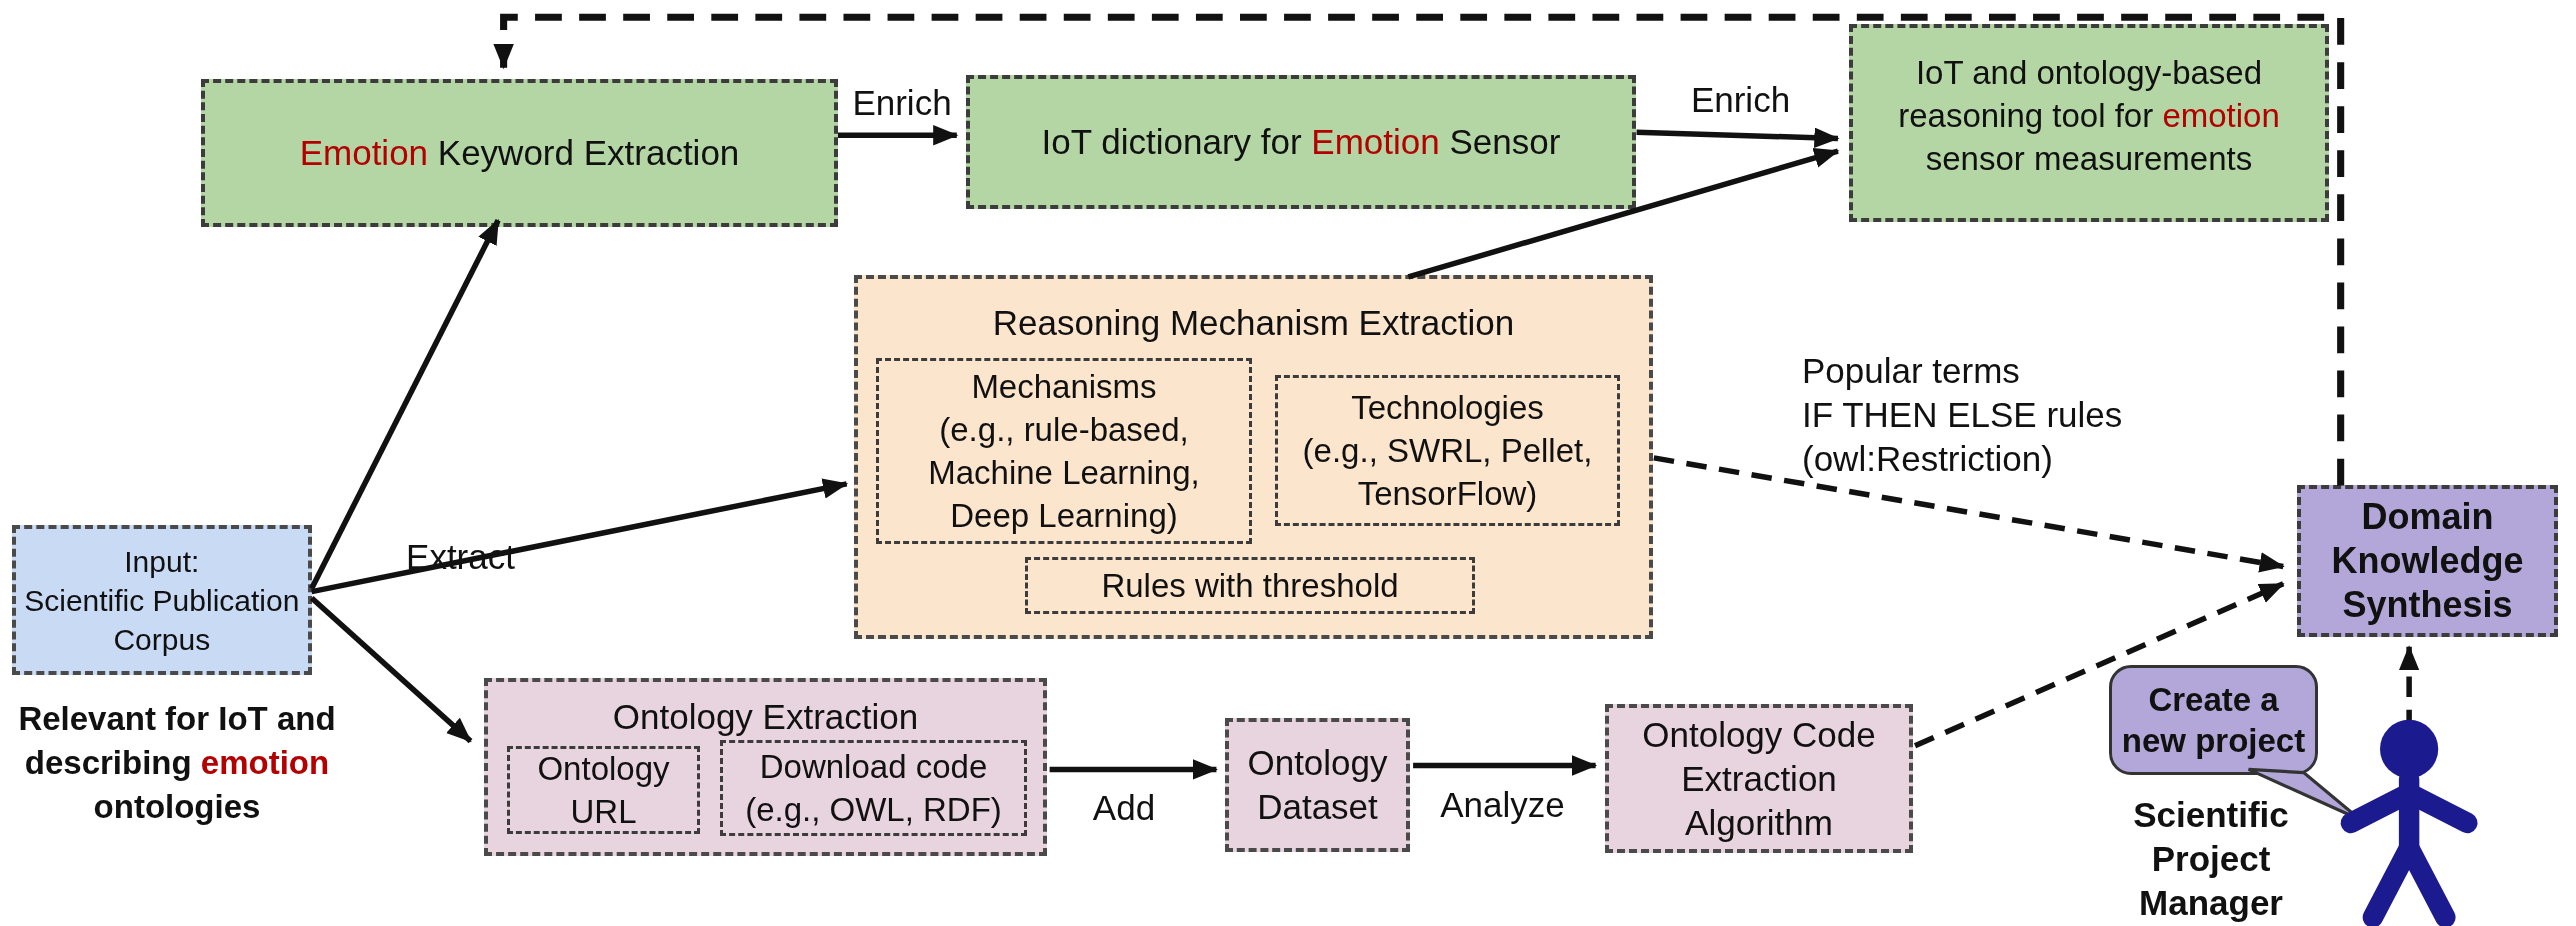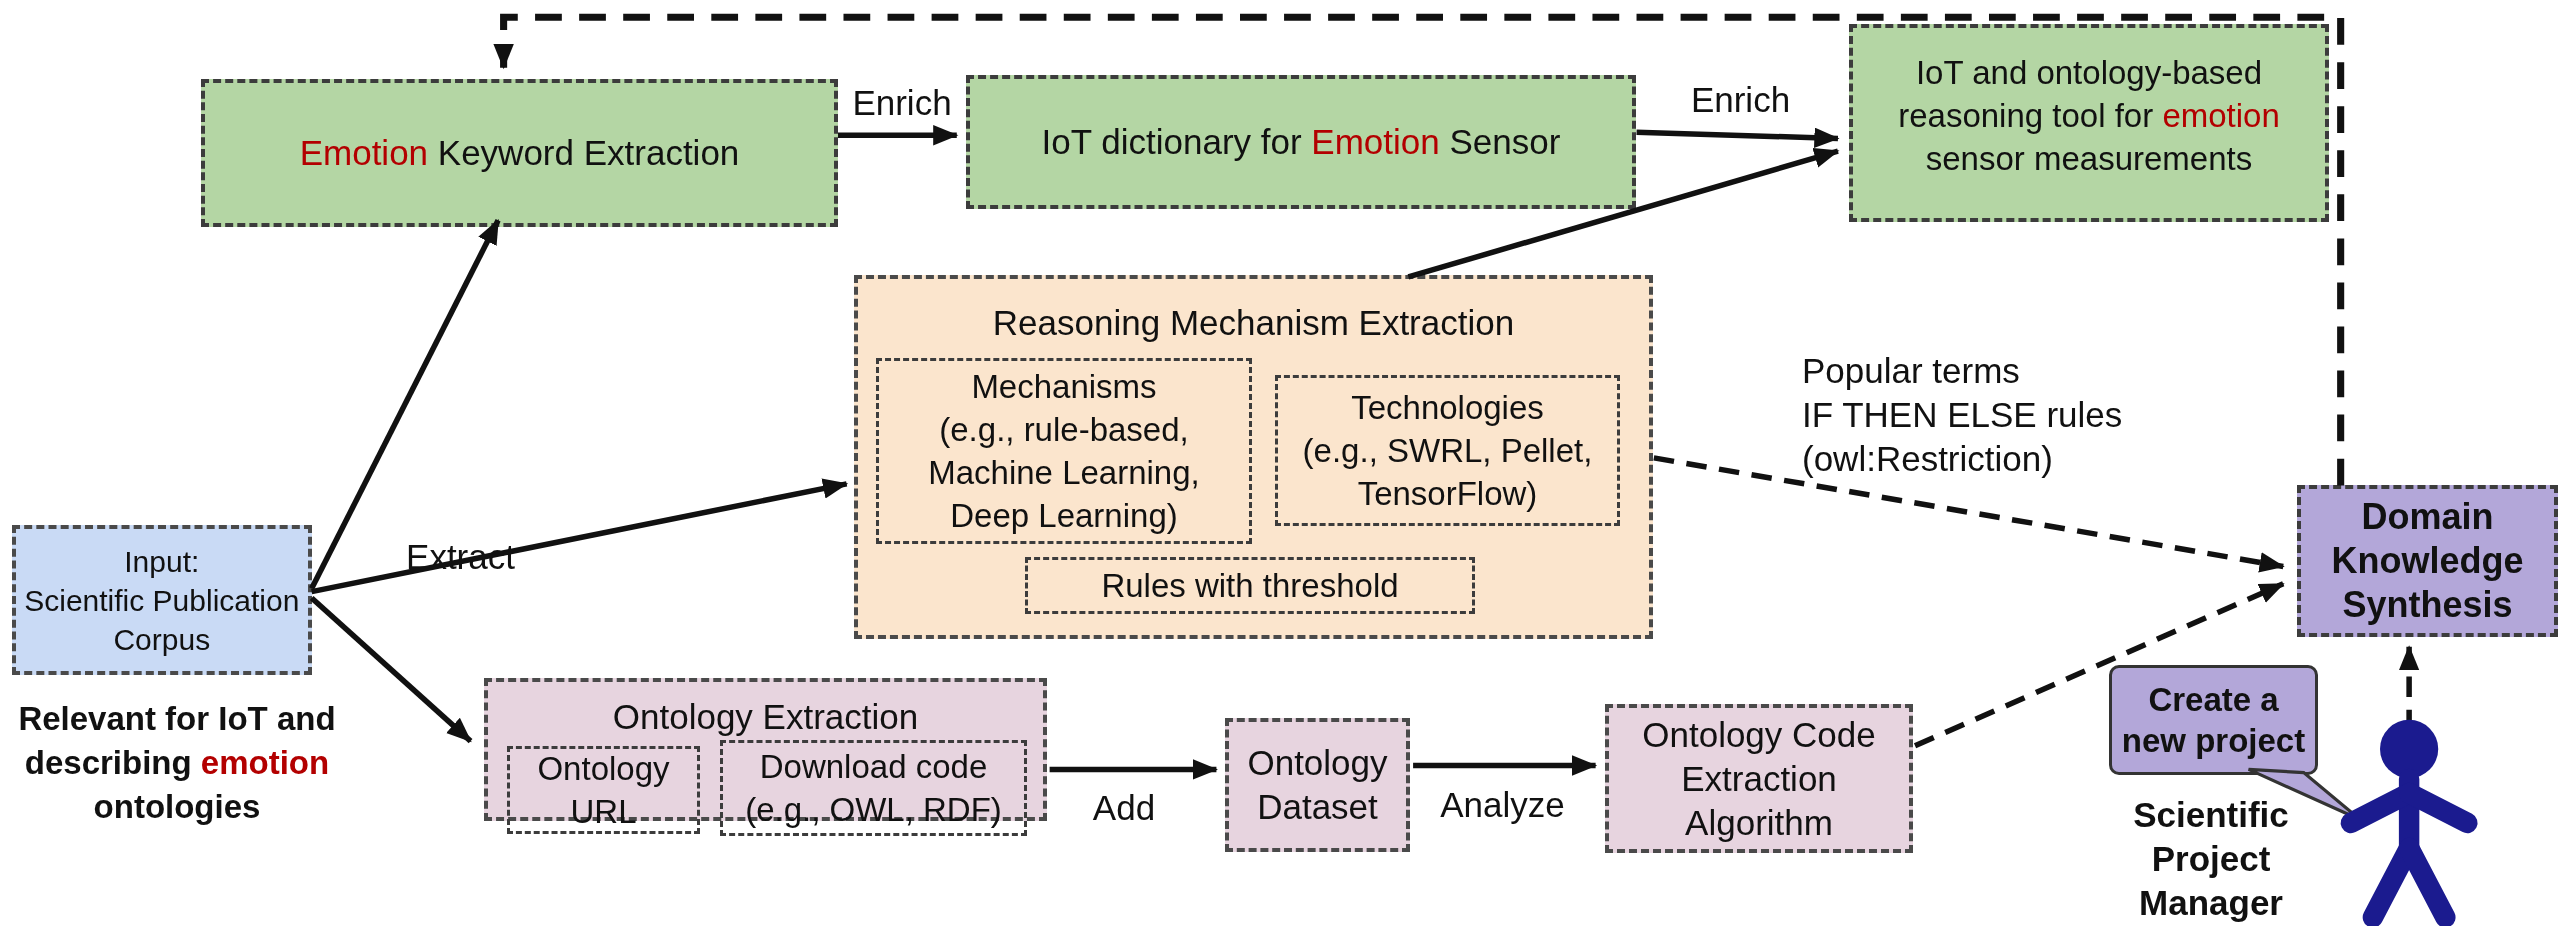--- a/index.html
+++ b/index.html
@@ -21,21 +21,21 @@
   .sub{position:absolute;background:transparent;border:3.9px dashed #3c3c3c;display:flex;flex-direction:column;align-items:center;justify-content:center;text-align:center}
   .t44{font-size:35px;line-height:44px}
   .t42{font-size:33px;line-height:43px}
   .t38{font-size:30px;line-height:39px}
   .red{color:var(--red)}
   .bold{font-weight:700}
   .edge-label{position:absolute;text-align:center;font-size:35px;line-height:39px}
   .note{position:absolute;font-size:35px;line-height:44px}
   svg.overlay{position:absolute;left:0;top:0;pointer-events:none}
   .bubble{
-    position:absolute;background:var(--purple);border:3.9px solid #333;border-radius:10px;
+    position:absolute;background:var(--purple);border:3.9px solid #333;border-radius:22px;
     display:flex;flex-direction:column;align-items:center;justify-content:center;text-align:center;
     font-weight:700;font-size:33px;line-height:41px;
   }
 </style>
 </head>
 <body>
 
 <div class="box b-green t44" style="left:201px;top:79px;width:637px;height:148px">
   <div><span class="red">Emotion</span><span> Keyword Extraction</span></div>
 </div>
@@ -67,21 +67,21 @@
 <div class="sub t42" style="left:1025px;top:557px;width:450px;height:57px">
   <div>Rules with threshold</div>
 </div>
 
 <div class="box b-blue t38" style="left:11.8px;top:525px;width:300px;height:150px">
   <div>Input:</div>
   <div>Scientific Publication</div>
   <div>Corpus</div>
 </div>
 
-<div class="box b-pink" style="left:484px;top:678px;width:563px;height:143px;justify-content:flex-start;padding-top:12.6px">
+<div class="box b-pink" style="left:484px;top:678px;width:563px;height:178px;justify-content:flex-start;padding-top:12.6px">
   <div class="t44">Ontology Extraction</div>
 </div>
 <div class="sub t42" style="left:507px;top:746px;width:193px;height:88px">
   <div>Ontology</div>
   <div>URL</div>
 </div>
 <div class="sub t42" style="left:720px;top:740px;width:307px;height:96px">
   <div>Download code</div>
   <div>(e.g., OWL, RDF)</div>
 </div>

